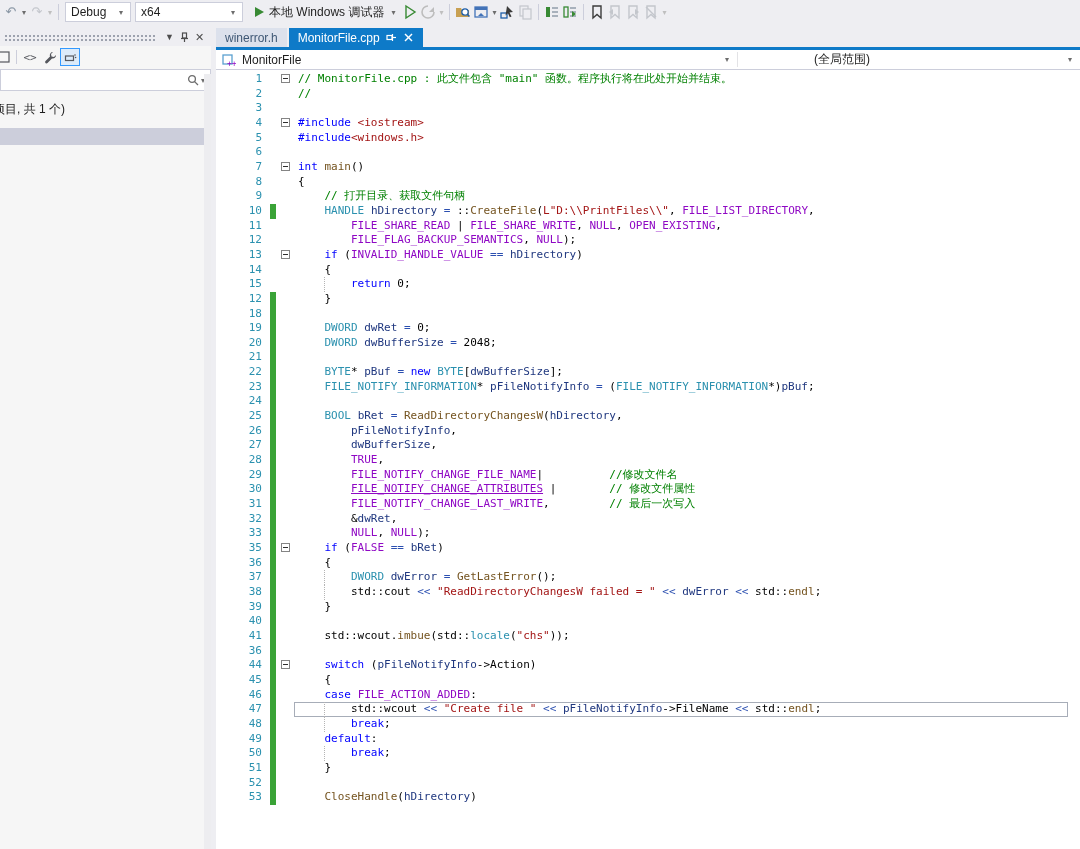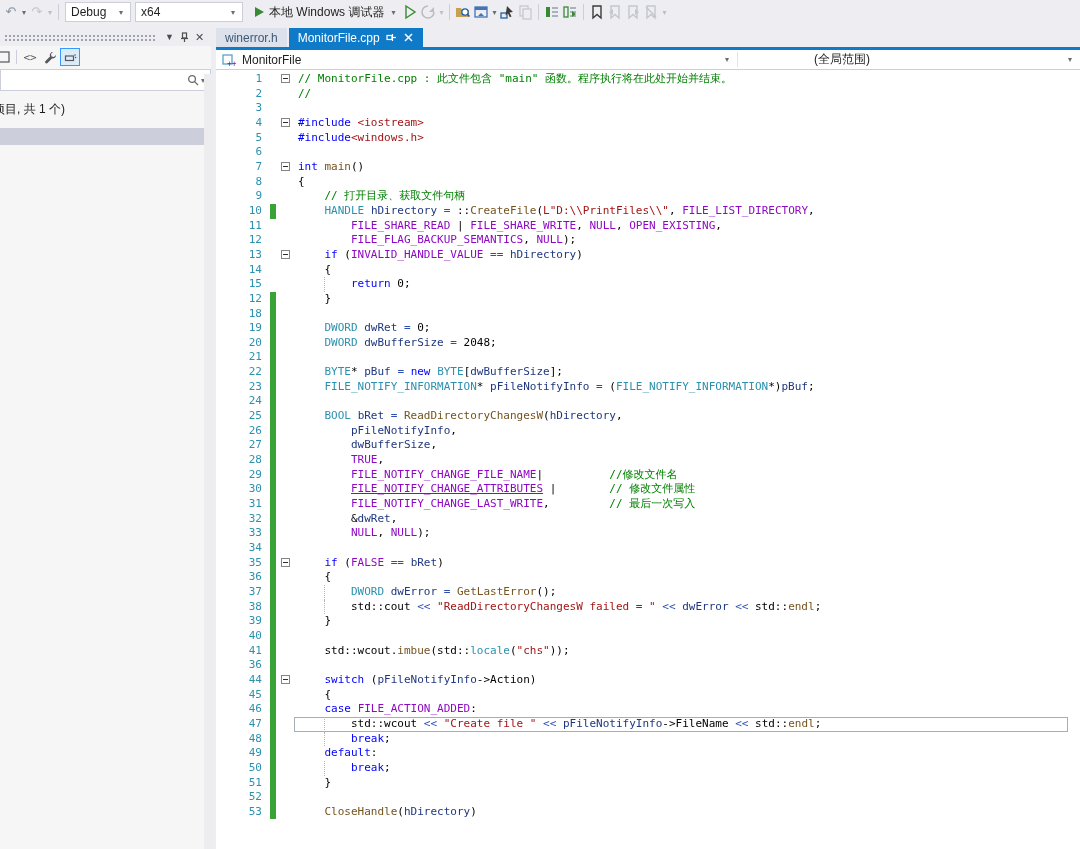--- a/index.html
+++ b/index.html
@@ -315,21 +315,20 @@
         <div class="ln"><span class="bp"></span><span class="num">24</span><span class="chg on"></span><span class="out"></span><span class="codewrap"></span></div>
         <div class="ln"><span class="bp"></span><span class="num">25</span><span class="chg on"></span><span class="out"></span><span class="codewrap"><span style="color: rgb(0, 0, 0);">    </span><span style="color: rgb(43, 145, 175);">BOOL</span><span style="color: rgb(0, 0, 0);"> </span><span style="color: rgb(31, 55, 127);">bRet</span><span style="color: rgb(0, 0, 0);"> </span><span style="color: rgb(43, 79, 176);">=</span><span style="color: rgb(0, 0, 0);"> </span><span style="color: rgb(116, 83, 31);">ReadDirectoryChangesW</span><span style="color: rgb(0, 0, 0);">(</span><span style="color: rgb(31, 55, 127);">hDirectory</span><span style="color: rgb(0, 0, 0);">,</span></span></div>
         <div class="ln"><span class="bp"></span><span class="num">26</span><span class="chg on"></span><span class="out"></span><span class="codewrap"><span style="color: rgb(0, 0, 0);">        </span><span style="color: rgb(31, 55, 127);">pFileNotifyInfo</span><span style="color: rgb(0, 0, 0);">,</span></span></div>
         <div class="ln"><span class="bp"></span><span class="num">27</span><span class="chg on"></span><span class="out"></span><span class="codewrap"><span style="color: rgb(0, 0, 0);">        </span><span style="color: rgb(31, 55, 127);">dwBufferSize</span><span style="color: rgb(0, 0, 0);">,</span></span></div>
         <div class="ln"><span class="bp"></span><span class="num">28</span><span class="chg on"></span><span class="out"></span><span class="codewrap"><span style="color: rgb(0, 0, 0);">        </span><span style="color: rgb(143, 8, 196);">TRUE</span><span style="color: rgb(0, 0, 0);">,</span></span></div>
         <div class="ln"><span class="bp"></span><span class="num">29</span><span class="chg on"></span><span class="out"></span><span class="codewrap"><span style="color: rgb(0, 0, 0);">        </span><span style="color: rgb(143, 8, 196);">FILE_NOTIFY_CHANGE_FILE_NAME</span><span style="color: rgb(0, 0, 0);">|          </span><span style="color: rgb(0, 128, 0);">//修改文件名</span></span></div>
         <div class="ln"><span class="bp"></span><span class="num">30</span><span class="chg on"></span><span class="out"></span><span class="codewrap"><span style="color: rgb(0, 0, 0);">        </span><span style="color: rgb(143, 8, 196); text-decoration: underline;">FILE_NOTIFY_CHANGE_ATTRIBUTES</span><span style="color: rgb(0, 0, 0);"> |        </span><span style="color: rgb(0, 128, 0);">// 修改文件属性</span></span></div>
         <div class="ln"><span class="bp"></span><span class="num">31</span><span class="chg on"></span><span class="out"></span><span class="codewrap"><span style="color: rgb(0, 0, 0);">        </span><span style="color: rgb(143, 8, 196);">FILE_NOTIFY_CHANGE_LAST_WRITE</span><span style="color: rgb(0, 0, 0);">,         </span><span style="color: rgb(0, 128, 0);">// 最后一次写入</span></span></div>
         <div class="ln"><span class="bp"></span><span class="num">32</span><span class="chg on"></span><span class="out"></span><span class="codewrap"><span style="color: rgb(0, 0, 0);">        &amp;</span><span style="color: rgb(31, 55, 127);">dwRet</span><span style="color: rgb(0, 0, 0);">,</span></span></div>
         <div class="ln"><span class="bp"></span><span class="num">33</span><span class="chg on"></span><span class="out"></span><span class="codewrap"><span style="color: rgb(0, 0, 0);">        </span><span style="color: rgb(143, 8, 196);">NULL</span><span style="color: rgb(0, 0, 0);">, </span><span style="color: rgb(143, 8, 196);">NULL</span><span style="color: rgb(0, 0, 0);">);</span></span></div>
-        <div class="ln"><span class="bp"></span><span class="num">34</span><span class="chg on"></span><span class="out"></span><span class="codewrap"></span></div>
         <div class="ln"><span class="bp"></span><span class="num">35</span><span class="chg on"></span><span class="out"><span class="fold" style="display: block;"></span></span><span class="codewrap"><span style="color: rgb(0, 0, 0);">    </span><span style="color: rgb(0, 0, 255);">if</span><span style="color: rgb(0, 0, 0);"> (</span><span style="color: rgb(143, 8, 196);">FALSE</span><span style="color: rgb(0, 0, 0);"> </span><span style="color: rgb(43, 79, 176);">==</span><span style="color: rgb(0, 0, 0);"> </span><span style="color: rgb(31, 55, 127);">bRet</span><span style="color: rgb(0, 0, 0);">)</span></span></div>
         <div class="ln"><span class="bp"></span><span class="num">36</span><span class="chg on"></span><span class="out"></span><span class="codewrap"><span style="color: rgb(0, 0, 0);">    {</span></span></div>
         <div class="ln"><span class="bp"></span><span class="num">37</span><span class="chg on"></span><span class="out"></span><span class="codewrap guide"><span style="color: rgb(0, 0, 0);">        </span><span style="color: rgb(43, 145, 175);">DWORD</span><span style="color: rgb(0, 0, 0);"> </span><span style="color: rgb(31, 55, 127);">dwError</span><span style="color: rgb(0, 0, 0);"> </span><span style="color: rgb(43, 79, 176);">=</span><span style="color: rgb(0, 0, 0);"> </span><span style="color: rgb(116, 83, 31);">GetLastError</span><span style="color: rgb(0, 0, 0);">();</span></span></div>
         <div class="ln"><span class="bp"></span><span class="num">38</span><span class="chg on"></span><span class="out"></span><span class="codewrap guide"><span style="color: rgb(0, 0, 0);">        std::cout </span><span style="color: rgb(43, 79, 176);">&lt;&lt;</span><span style="color: rgb(0, 0, 0);"> </span><span style="color: rgb(163, 21, 21);">"ReadDirectoryChangesW failed = "</span><span style="color: rgb(0, 0, 0);"> </span><span style="color: rgb(43, 79, 176);">&lt;&lt;</span><span style="color: rgb(0, 0, 0);"> </span><span style="color: rgb(31, 55, 127);">dwError</span><span style="color: rgb(0, 0, 0);"> </span><span style="color: rgb(43, 79, 176);">&lt;&lt;</span><span style="color: rgb(0, 0, 0);"> std::</span><span style="color: rgb(116, 83, 31);">endl</span><span style="color: rgb(0, 0, 0);">;</span></span></div>
         <div class="ln"><span class="bp"></span><span class="num">39</span><span class="chg on"></span><span class="out"></span><span class="codewrap"><span style="color: rgb(0, 0, 0);">    }</span></span></div>
         <div class="ln"><span class="bp"></span><span class="num">40</span><span class="chg on"></span><span class="out"></span><span class="codewrap"></span></div>
         <div class="ln"><span class="bp"></span><span class="num">41</span><span class="chg on"></span><span class="out"></span><span class="codewrap"><span style="color: rgb(0, 0, 0);">    std::wcout.</span><span style="color: rgb(116, 83, 31);">imbue</span><span style="color: rgb(0, 0, 0);">(std::</span><span style="color: rgb(43, 145, 175);">locale</span><span style="color: rgb(0, 0, 0);">(</span><span style="color: rgb(163, 21, 21);">"chs"</span><span style="color: rgb(0, 0, 0);">));</span></span></div>
         <div class="ln"><span class="bp"></span><span class="num">36</span><span class="chg on"></span><span class="out"></span><span class="codewrap"></span></div>
         <div class="ln"><span class="bp"></span><span class="num">44</span><span class="chg on"></span><span class="out"><span class="fold" style="display: block;"></span></span><span class="codewrap"><span style="color: rgb(0, 0, 0);">    </span><span style="color: rgb(0, 0, 255);">switch</span><span style="color: rgb(0, 0, 0);"> (</span><span style="color: rgb(31, 55, 127);">pFileNotifyInfo</span><span style="color: rgb(0, 0, 0);">-&gt;Action)</span></span></div>
         <div class="ln"><span class="bp"></span><span class="num">45</span><span class="chg on"></span><span class="out"></span><span class="codewrap"><span style="color: rgb(0, 0, 0);">    {</span></span></div>

